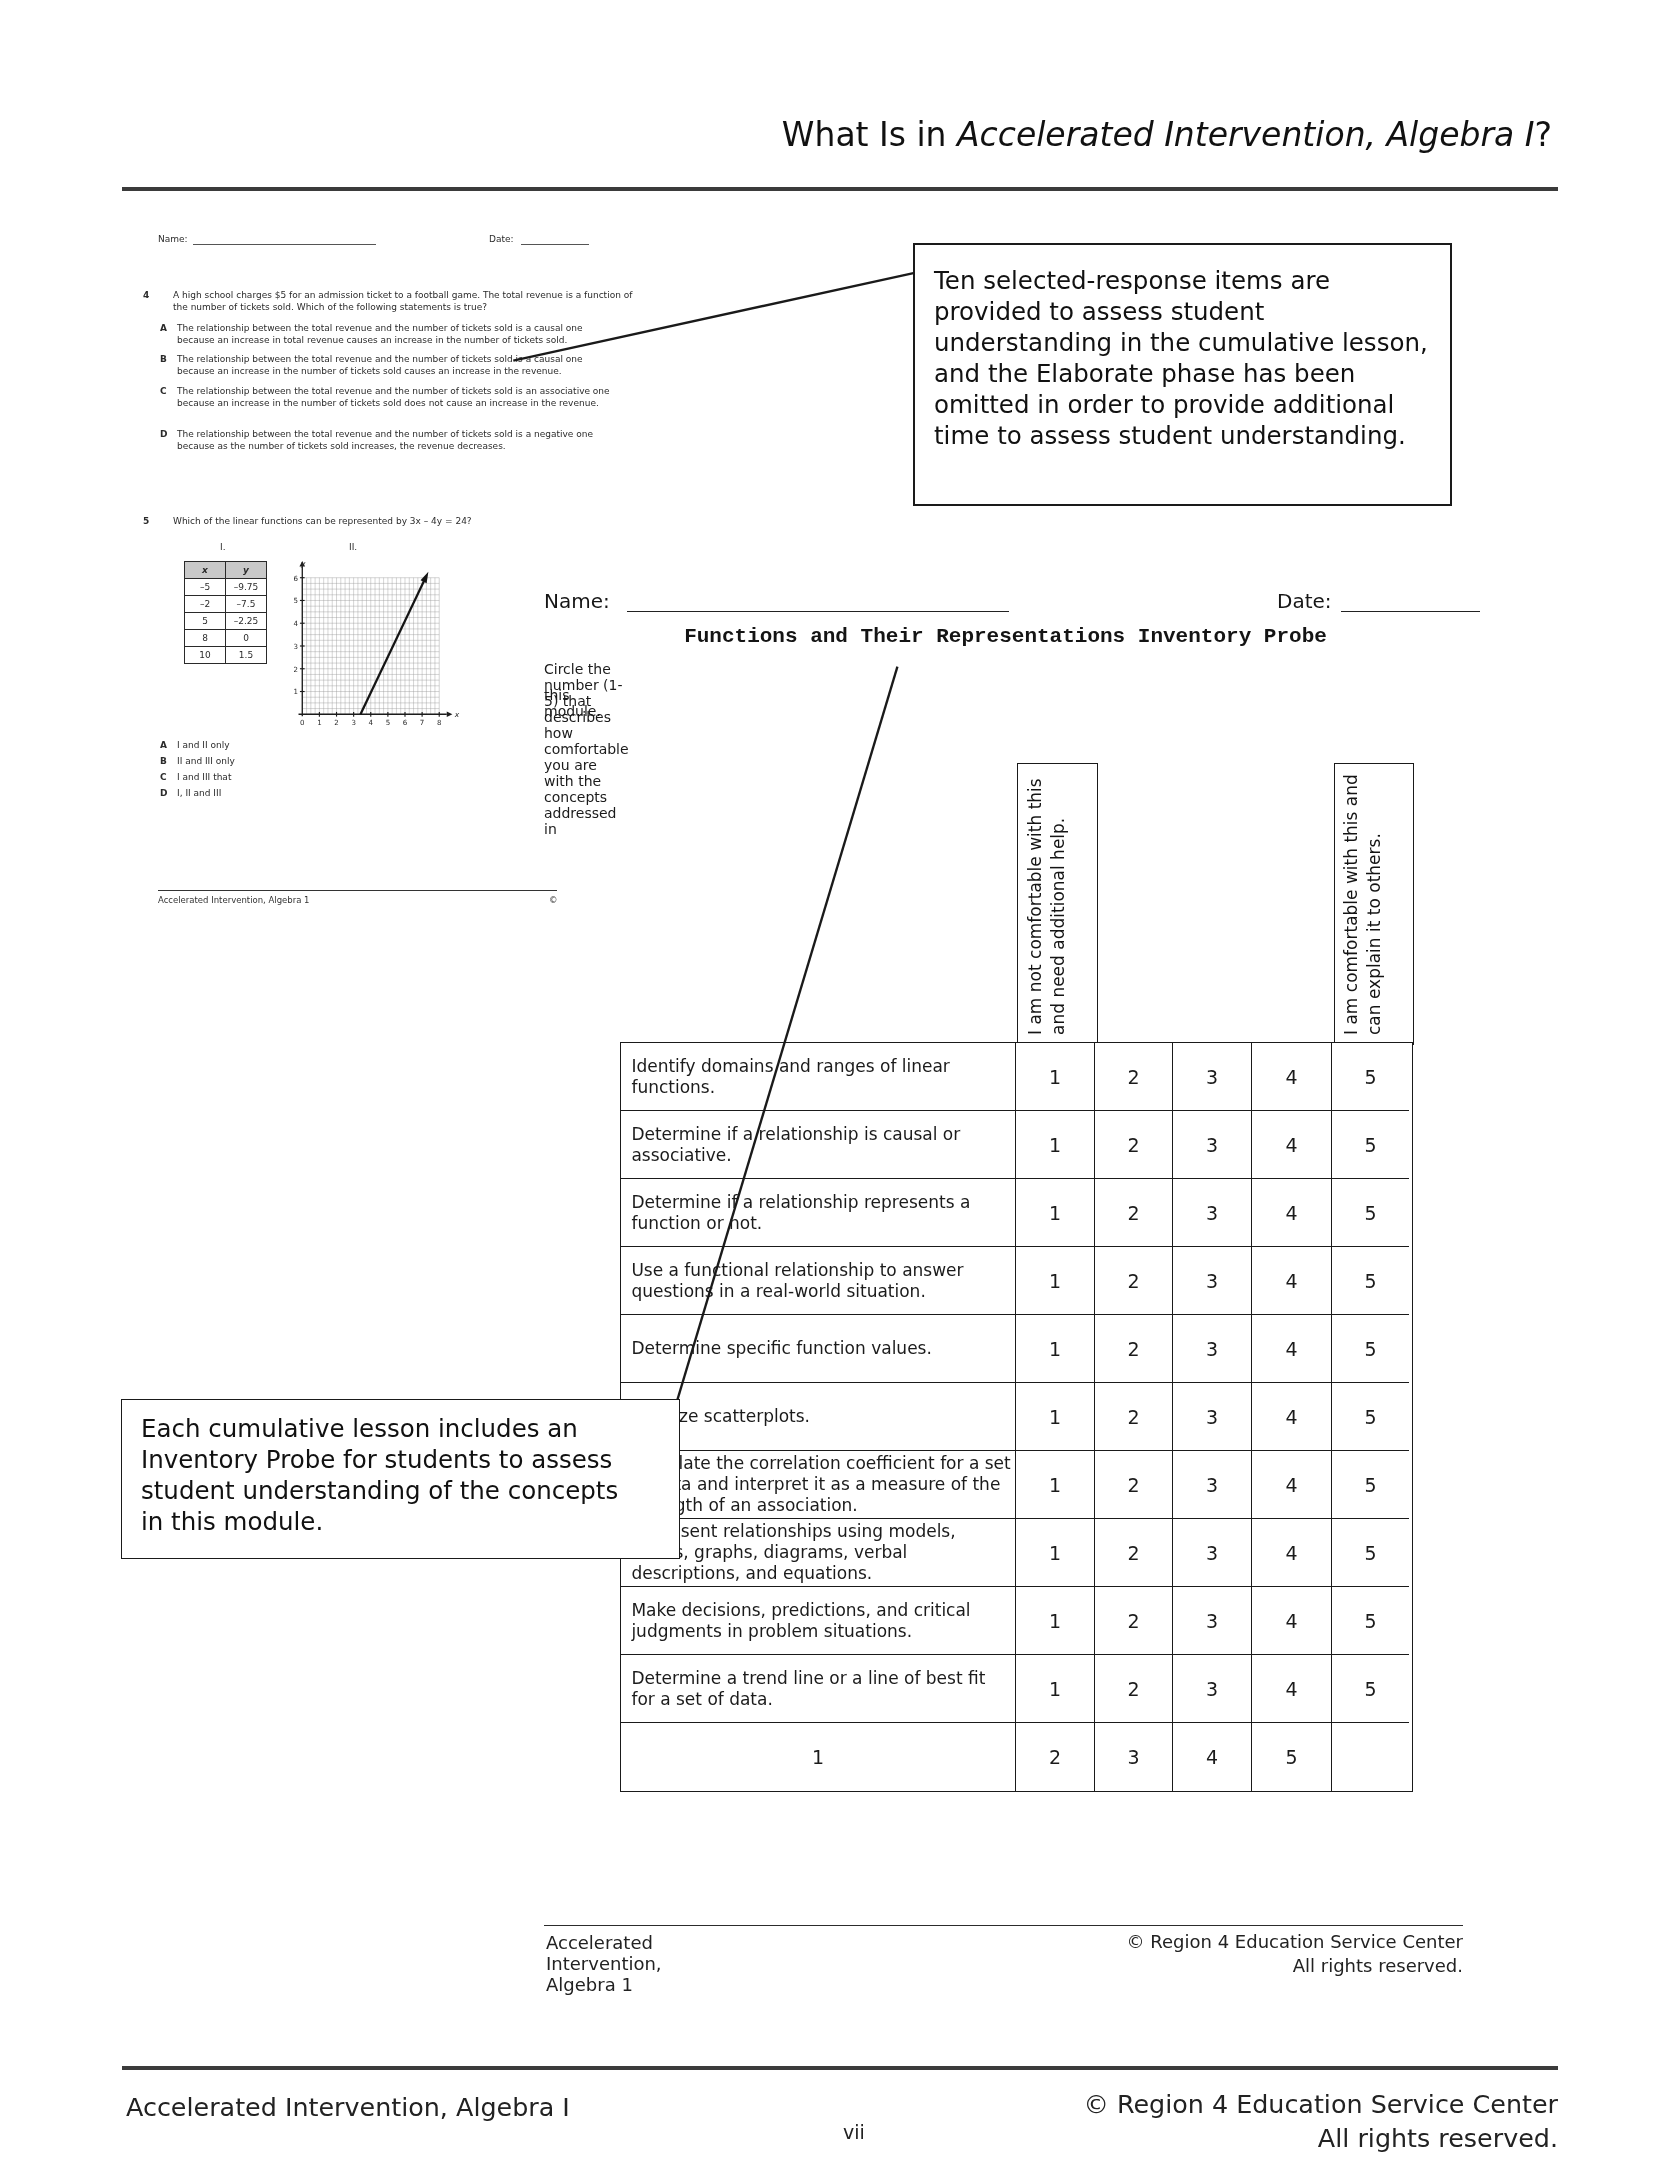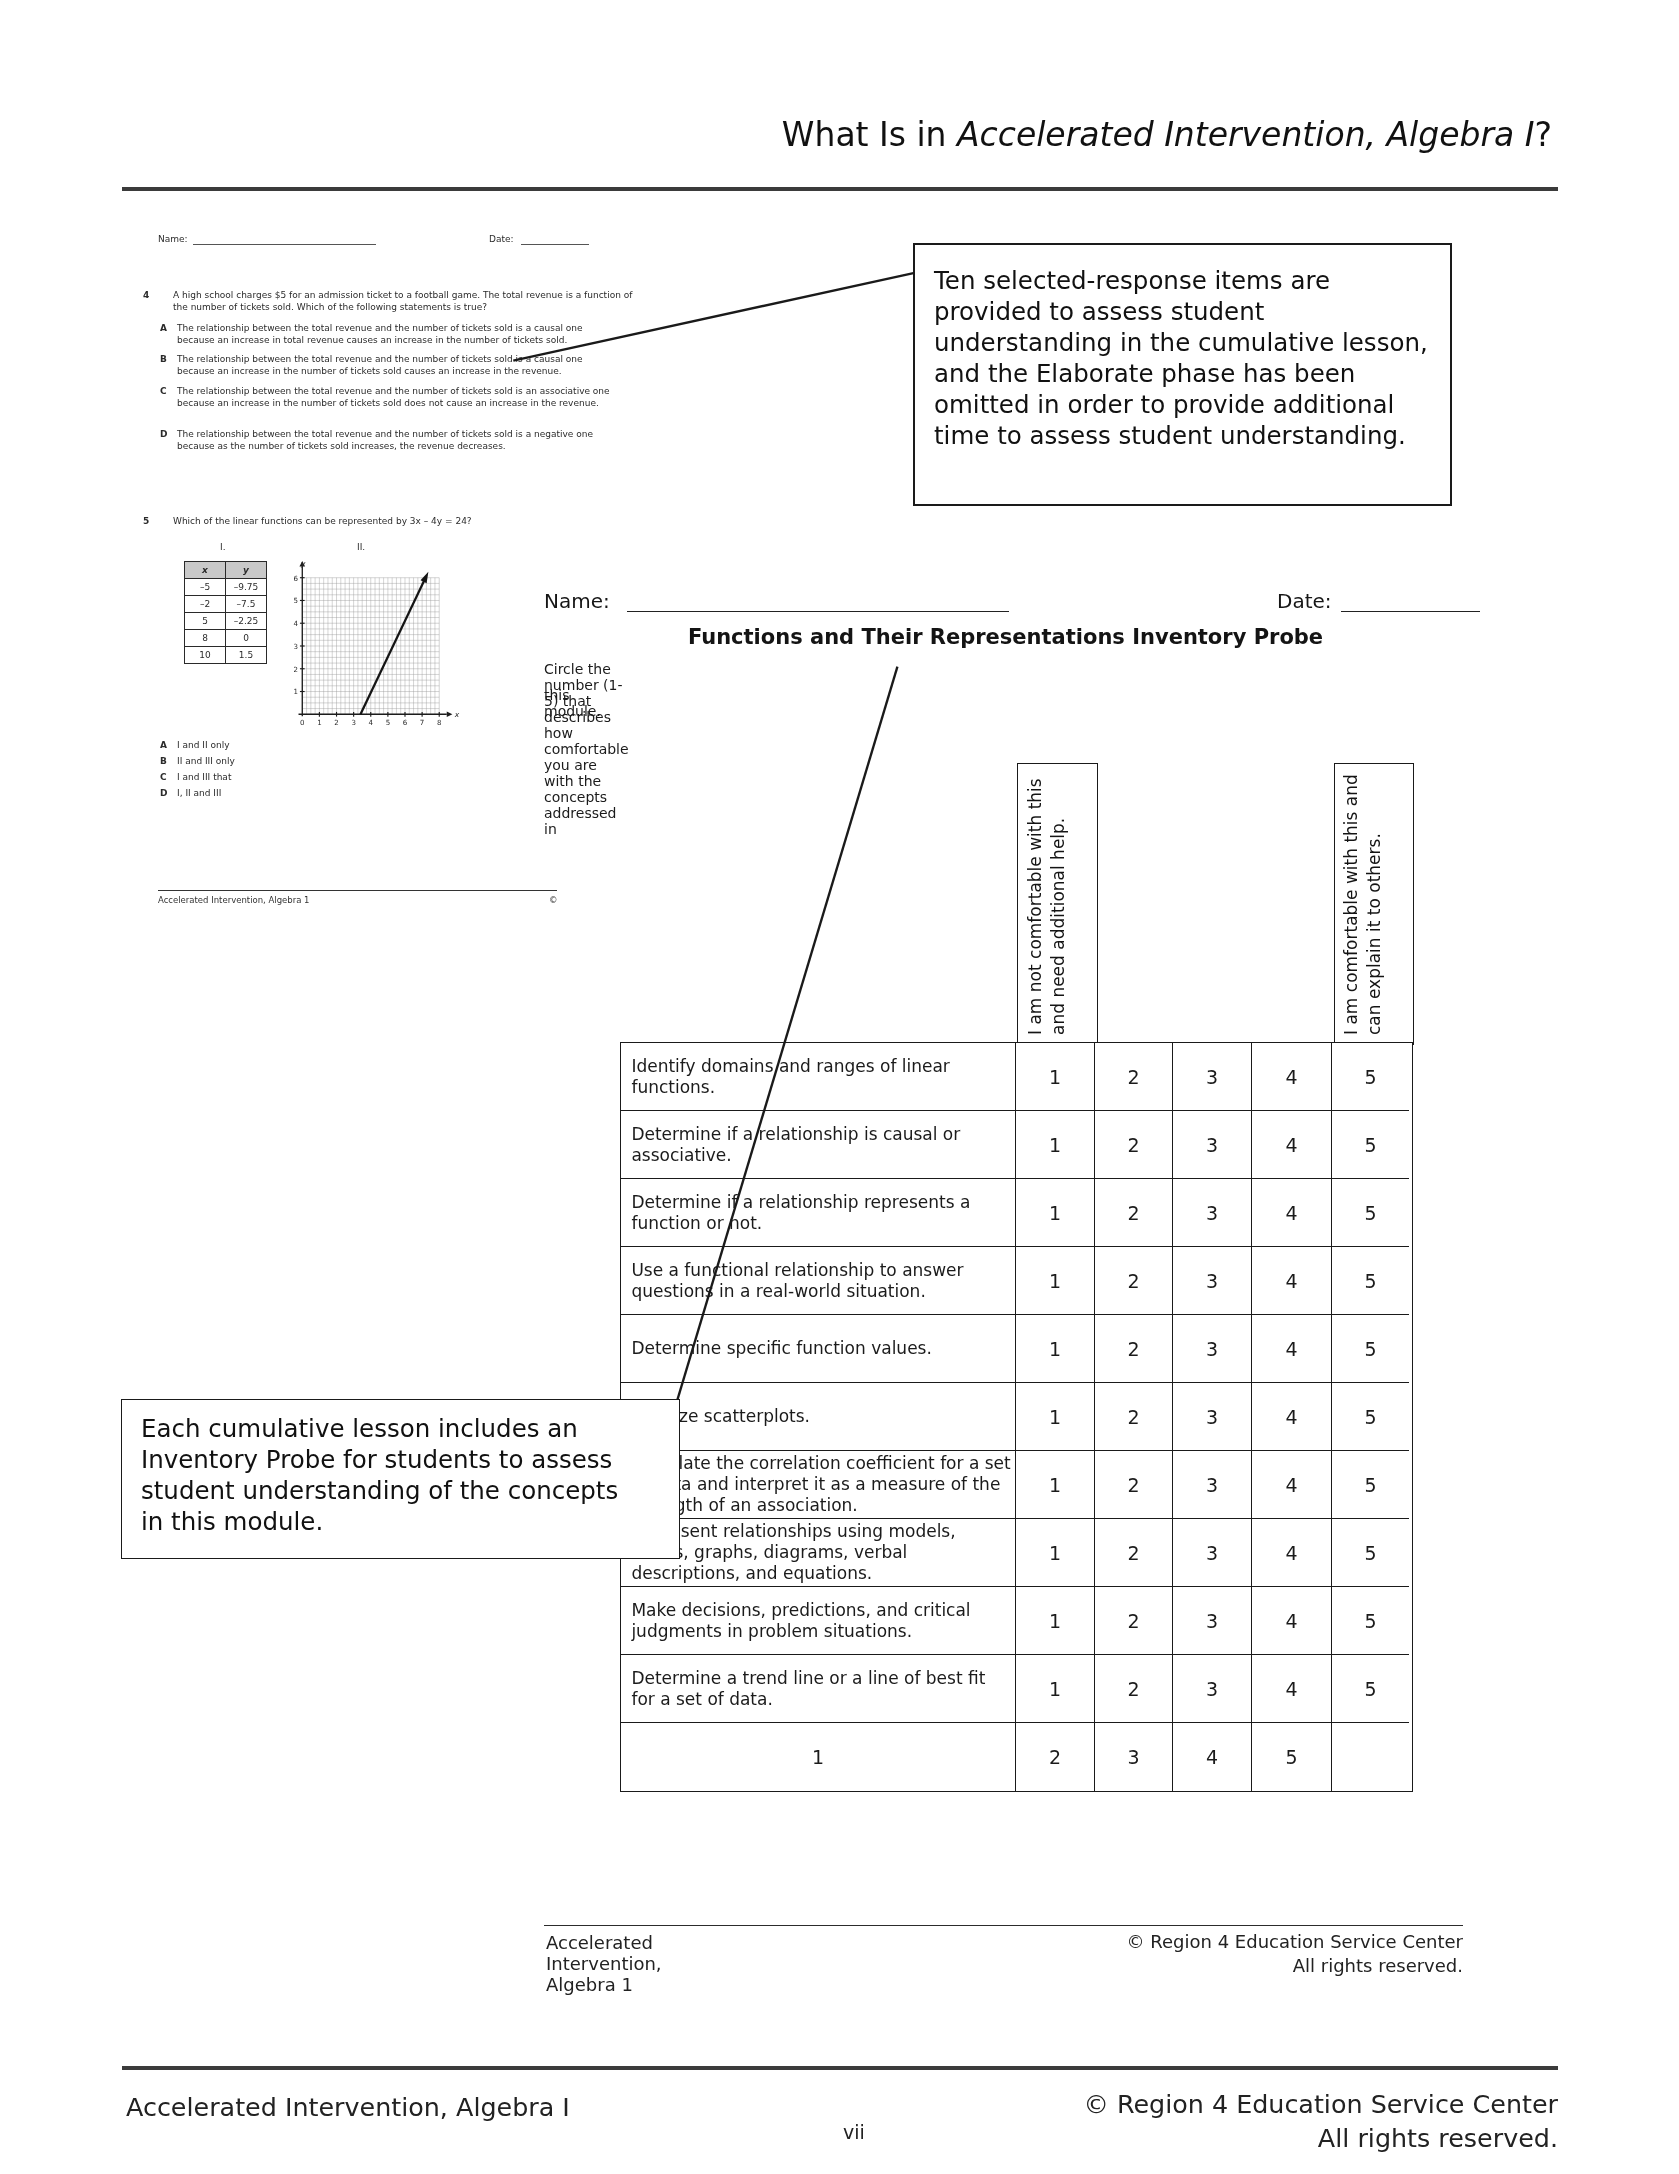--- a/index.html
+++ b/index.html
@@ -34,21 +34,21 @@
   #mini-table td,#mini-table th{border:0.9px solid #2a2a2a;width:40px;height:16px;text-align:center;font-size:9px;padding:0;}
   #mini-table th{background:#c9c9c9;font-style:italic;font-weight:bold;}
   
   #ws1 .ws-footer-line{position:absolute;left:53px;top:664px;width:399px;border-top:0.9px solid #333;}
   #ws1 .ws-footer-text{position:absolute;left:53px;top:669px;font-size:8.5px;color:#333;}
   #ws1 .ws-footer-mark{position:absolute;left:444px;top:669px;font-size:8.5px;color:#333;}
   
   #probe{position:absolute;left:0;top:0;z-index:1;}
   .probe-nd{position:absolute;font-size:20px;color:#161616;}
   .probe-uline{position:absolute;border-bottom:1.9px solid #222;height:0.9px;}
-  #probe-title{position:absolute;left:544px;top:625px;width:923px;text-align:center;font-size:21px;font-weight:bold;color:#141414;}
+  #probe-title{position:absolute;left:544px;top:625px;width:923px;text-align:center;font-size:21px;font-weight:bold;color:#141414;font-family:Liberation Mono, monospace;}
   .probe-instr{position:absolute;left:544px;font-size:14px;color:#1b1b1b;}
   .vhead{position:absolute;border:1.9px solid #1a1a1a;background:#fff;box-sizing:border-box;}
   .vhead-inner{position:absolute;left:50%;top:50%;width:262px;height:68px;margin-left:-131px;margin-top:-34px;transform:rotate(-90deg);font-size:17px;line-height:22.6px;color:#141414;}
   #probe-table{position:absolute;left:620px;top:1042px;width:793px;display:grid;grid-template-columns:395px 79px 78px 79px 80px 77px;grid-auto-rows:68px;border:1.9px solid #1a1a1a;box-sizing:border-box;background:#fff;}
   .pt-cell{border-right:1.9px solid #1a1a1a;border-bottom:1.9px solid #1a1a1a;display:flex;align-items:center;box-sizing:border-box;}
   .pt-cell:nth-child(6n){border-right:none;}
   .pt-cell:nth-child(n+61){border-bottom:none;}
   .pt-skill{padding:1.9px 1.9px 1.9px 10.4px;font-size:17px;line-height:21px;color:#1b1b1b;}
   .pt-num{justify-content:center;font-size:19px;color:#1b1b1b;}
   .p2-footer-line{position:absolute;left:544px;top:1925px;width:919px;border-top:1.9px solid #2c2c2c;}
@@ -86,21 +86,21 @@
   <div class="opt-block" style="left:55px;top:203px;">
     <div class="opt-letter">D</div>
     <div class="opt-text">The relationship between the total revenue and the number of tickets sold is a negative one because as the number of tickets sold increases, the revenue decreases.</div>
   </div>
 
   <div class="q-block" style="left:38px;top:290px;">
     <div class="q-num">5</div>
     <div class="q-text">Which of the linear functions can be represented by 3x – 4y = 24?</div>
   </div>
   <div class="rn-label" style="left:115px;top:316px;">I.</div>
-  <div class="rn-label" style="left:252px;top:316px;">II.</div>
+  <div class="rn-label" style="left:244px;top:316px;">II.</div>
 
   <table id="mini-table">
     <thead>
         <tr>
       <th>x</th>
       <th>y</th>
     </tr>
       </thead>
     <tbody id="mini-table-body">
         <tr>

